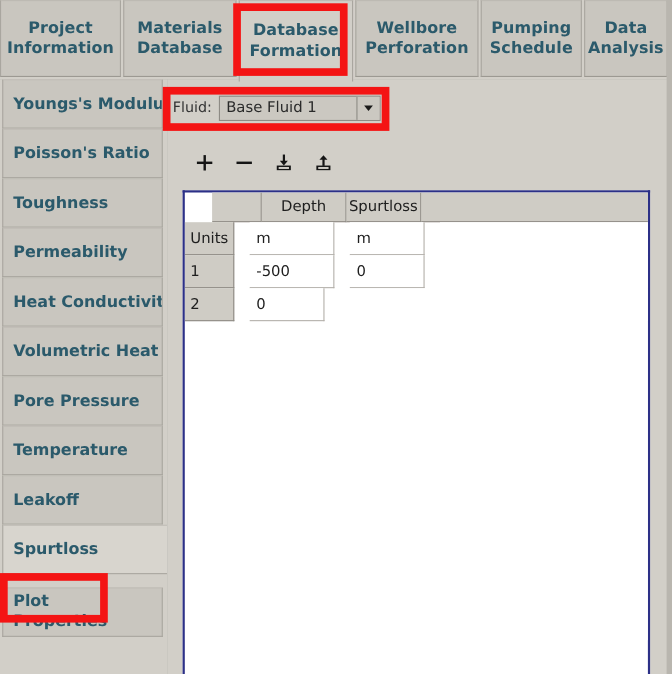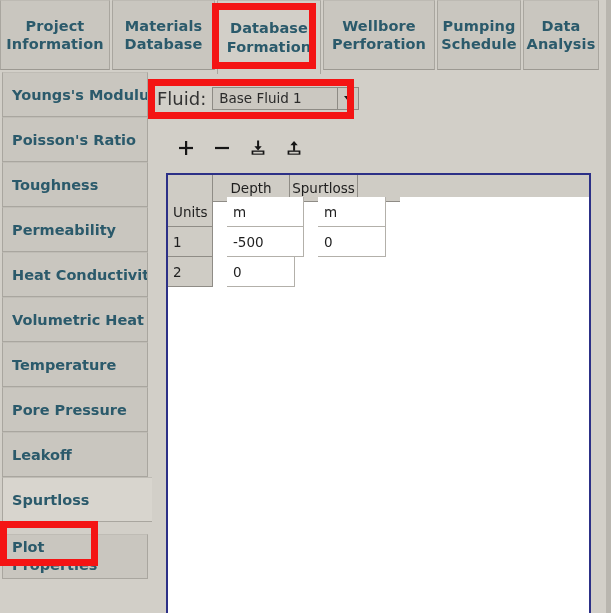--- a/index.html
+++ b/index.html
@@ -61,21 +61,21 @@
   .top-tab.active {
     background: #d2cfc8;
     height: 74px;
     border-bottom: none;
     z-index: 3;
   }
   .tab-w1 { width: 110px; }
   .tab-w2 { width: 103px; }
   .tab-w3 { width: 104px; }
   .tab-w4 { width: 112px; }
-  .tab-w5 { width: 84px; }
+  .tab-w5 { width: 92px; }
   .tab-w6 { width: 76px; margin-right: 0; }
 
   
   .red-box {
     position: absolute;
     border: 7px solid #f41414;
     box-sizing: border-box;
     pointer-events: none;
     z-index: 40;
   }
@@ -146,21 +146,21 @@
   
   #fluid-row {
     position: absolute;
     left: 5px;
     top: 15px;
     display: flex;
     align-items: center;
     height: 22px;
   }
   #fluid-label {
-    font-size: 18px;
+    font-size: 13px;
     font-weight: normal;
     color: #333333;
     margin-right: 6px;
     font-family: "DejaVu Sans", sans-serif;
   }
   #fluid-select {
     box-sizing: border-box;
     width: 147px;
     height: 23px;
     background: #cbc8c1;
@@ -224,22 +224,23 @@
     width: 425px;
     height: 440px;
     box-sizing: border-box;
     border: 2px solid #2c3087;
     border-bottom: none;
     background: #ffffff;
     overflow: hidden;
   }
   #grid-header {
     display: flex;
-    height: 22px;
+    height: 27px;
     background: #cfccc5;
+    margin-left: 25px;
   }
   .hcell {
     box-sizing: border-box;
     height: 27px;
     background: #cfccc5;
     border-right: 1px solid #8f8c86;
     border-bottom: 1px solid #8f8c86;
     display: flex;
     align-items: center;
     justify-content: center;
@@ -357,24 +358,24 @@
     <div class="side-item">
       <span>Permeability</span>
     </div>
     <div class="side-item">
       <span>Heat Conductivity</span>
     </div>
     <div class="side-item">
       <span>Volumetric Heat C</span>
     </div>
     <div class="side-item">
+      <span>Pore Pressure</span>
+    </div>
+    <div class="side-item">
       <span>Temperature</span>
-    </div>
-    <div class="side-item">
-      <span>Pore Pressure</span>
     </div>
     <div class="side-item">
       <span>Leakoff</span>
     </div>
     <div class="side-item active">
       <span>Spurtloss</span>
     </div>
     <div class="side-item twoline">
       <span>Plot
 Properties</span>

